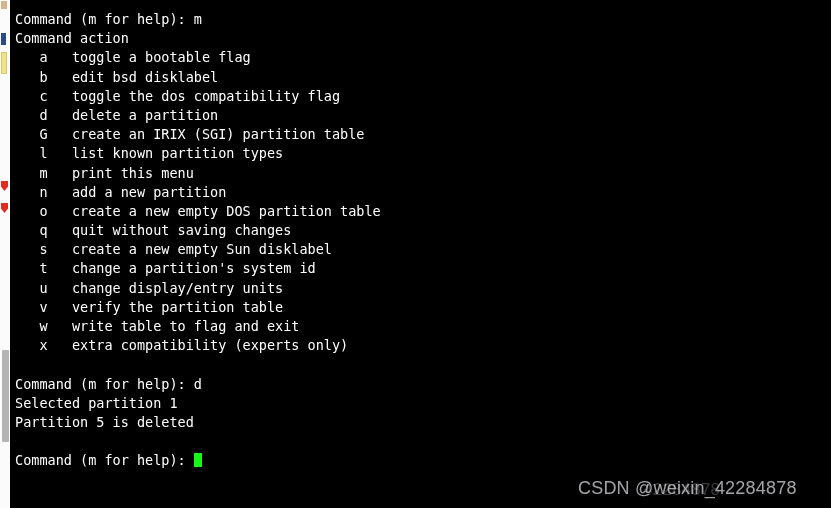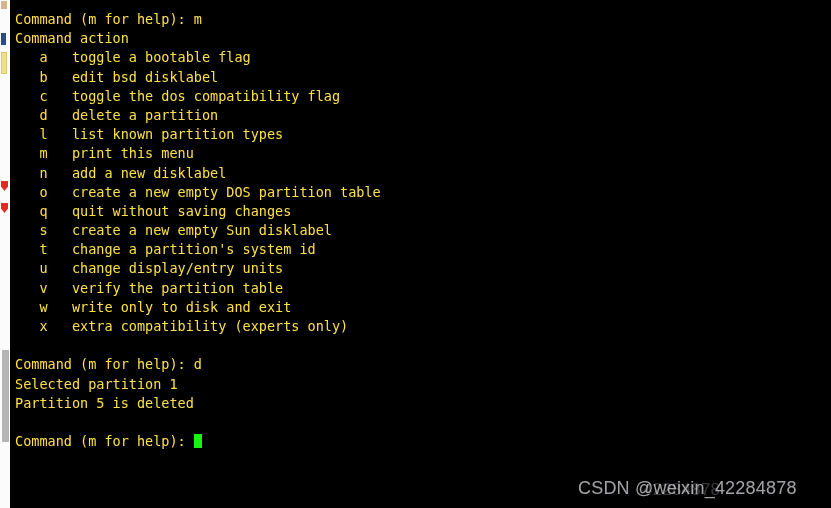--- a/index.html
+++ b/index.html
@@ -74,21 +74,21 @@
     width: 820px;
     height: 508px;
     background: #000000;
     padding: 10px 0 0 4px;
     box-sizing: border-box;
   }
   .term-line {
     font-family: "DejaVu Sans Mono", "Liberation Mono", monospace;
     font-size: 13.5px;
     line-height: 19.2px;
-    color: #fde047;
+    color: #ffffff;
     white-space: pre;
     letter-spacing: 0px;
     height: 19.2px;
   }
   .term-line.blank { color: transparent; }
 
   .cursor {
     display: inline-block;
     width: 8.1px;
     height: 14px;
@@ -134,30 +134,31 @@
   </div>
 
   <div id="terminal">
 
     <div class="term-line">Command (m for help): m</div>
     <div class="term-line">Command action</div>
     <div class="term-line">   a   toggle a bootable flag</div>
     <div class="term-line">   b   edit bsd disklabel</div>
     <div class="term-line">   c   toggle the dos compatibility flag</div>
     <div class="term-line">   d   delete a partition</div>
+    <div class="term-line">   G   create an IRIX (SGI) partition table</div>
     <div class="term-line">   l   list known partition types</div>
     <div class="term-line">   m   print this menu</div>
-    <div class="term-line">   n   add a new disklabel</div>
+    <div class="term-line">   n   add a new partition</div>
     <div class="term-line">   o   create a new empty DOS partition table</div>
     <div class="term-line">   q   quit without saving changes</div>
     <div class="term-line">   s   create a new empty Sun disklabel</div>
     <div class="term-line">   t   change a partition's system id</div>
     <div class="term-line">   u   change display/entry units</div>
     <div class="term-line">   v   verify the partition table</div>
-    <div class="term-line">   w   write only to disk and exit</div>
+    <div class="term-line">   w   write table to flag and exit</div>
     <div class="term-line">   x   extra compatibility (experts only)</div>
     <div class="term-line blank">&nbsp;</div>
     <div class="term-line">Command (m for help): d</div>
     <div class="term-line">Selected partition 1</div>
     <div class="term-line">Partition 5 is deleted</div>
     <div class="term-line blank">&nbsp;</div>
     <div class="term-line"><span>Command (m for help): </span><span class="cursor"></span></div>
 
   </div>
 

